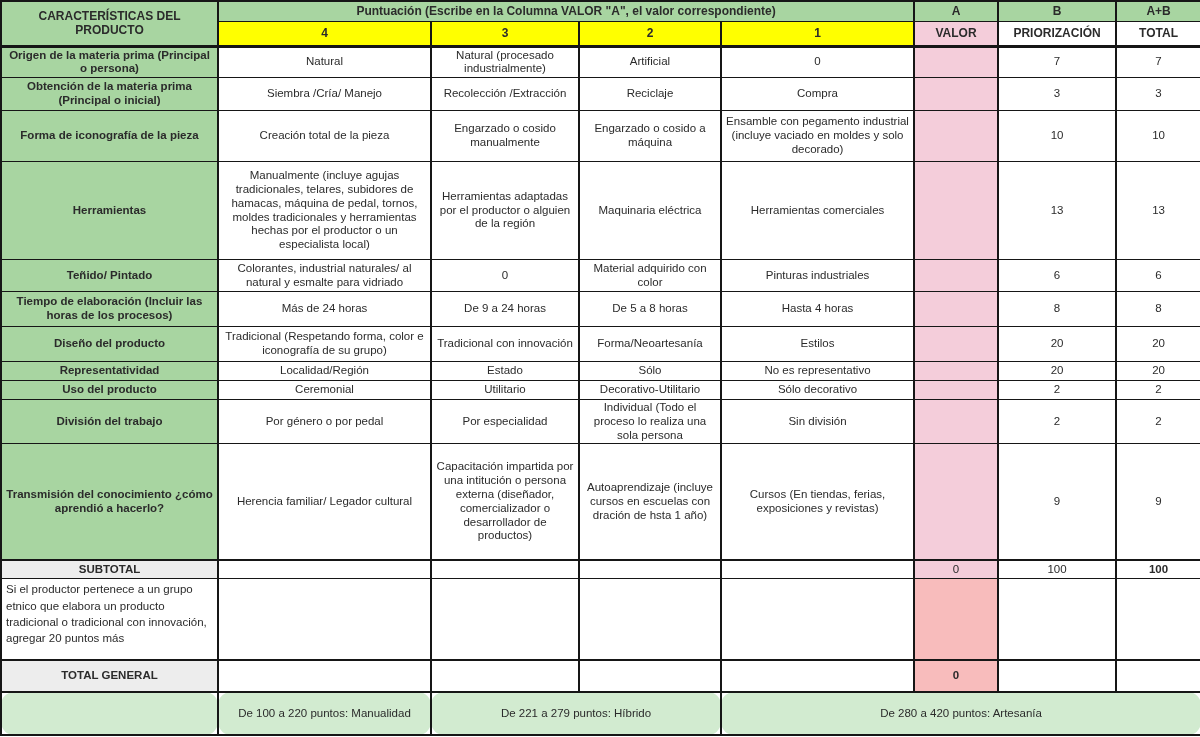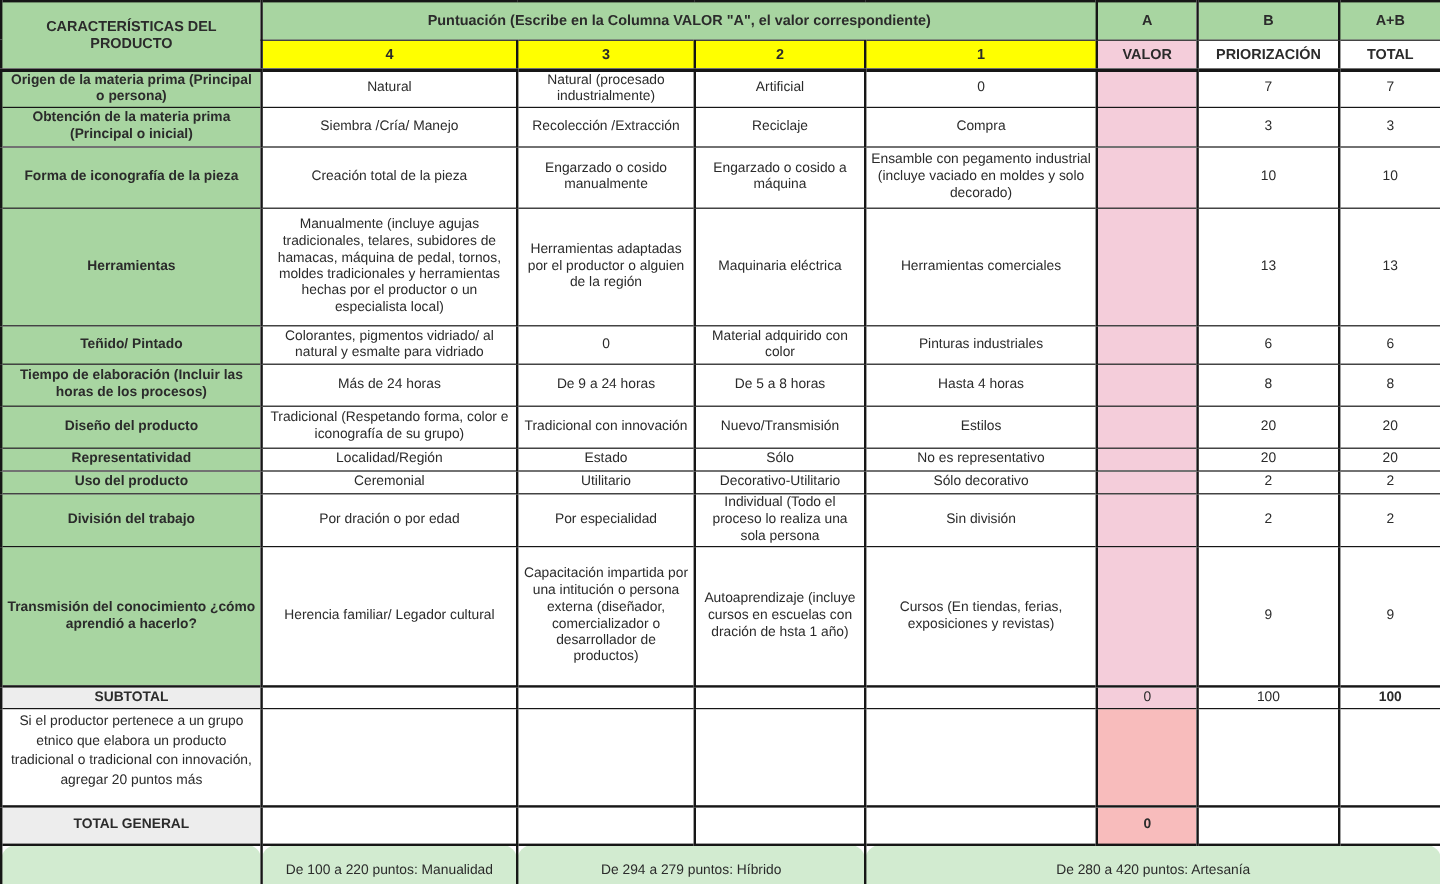--- a/index.html
+++ b/index.html
@@ -13,42 +13,42 @@
   .lightgreen{background:#d2ebd0;border-radius:13px;}
   .yellow{background:#ffff00;}
   .pink{background:#f4cdda;}
   .salmon{background:#f8bcbc;}
   .gray{background:#ededed;}
   .bold{font-weight:bold;}
   .hdr1 td{font-size:12px;font-weight:bold;}
   .score-hd{font-size:14.5px;font-weight:bold;}
   .hdr2 td{font-weight:bold;font-size:12px;}
   .label{font-weight:bold;}
-  .note-cell{text-align:center;vertical-align:top;font-weight:normal;line-height:1.4;padding:2px 4px;}
+  .note-cell{text-align:left;vertical-align:top;font-weight:normal;line-height:1.4;padding:2px 4px;}
   .thick td{border-top-width:3px;}
   .thick2 td{border-top-width:2px;text-align:center;}
   .bstrip{height:6px;background:#fff;}
 </style>
 </head>
 <body>
 
 <table>
   <colgroup>
     <col style="width:217px">
       <col style="width:213px">
       <col style="width:148px">
       <col style="width:142px">
     <col style="width:193px">
       <col style="width:84px">
       <col style="width:118px">
       <col style="width:85px">
   </colgroup>
 
   <tbody>
-      <tr class="hdr1" style="height:32px">
+      <tr class="hdr1" style="height:20px">
     <td rowspan="2" class="green">CARACTERÍSTICAS DEL PRODUCTO</td>
     <td colspan="4" class="green">Puntuación (Escribe en la Columna VALOR "A", el valor correspondiente)</td>
     <td class="green">A</td>
     <td class="green">B</td>
     <td class="green">A+B</td>
   </tr>
   <tr class="hdr2" style="height:25px">
     <td class="yellow score-hd">4</td>
     <td class="yellow score-hd">3</td>
     <td class="yellow score-hd">2</td>
@@ -93,21 +93,21 @@
     <td>Manualmente (incluye agujas tradicionales, telares, subidores de hamacas, máquina de pedal, tornos, moldes tradicionales y herramientas hechas por el productor o un especialista local)</td>
     <td>Herramientas adaptadas por el productor o alguien de la región</td>
     <td>Maquinaria eléctrica</td>
     <td>Herramientas comerciales</td>
     <td class="pink"></td>
     <td>13</td>
     <td>13</td>
   </tr>
   <tr style="height:32px">
     <td class="green label">Teñido/ Pintado</td>
-    <td>Colorantes, pigmentos vidriado/ al natural y esmalte para vidriado</td>
+    <td>Colorantes, industrial naturales/ al natural y esmalte para vidriado</td>
     <td>0</td>
     <td>Material adquirido con color</td>
     <td>Pinturas industriales</td>
     <td class="pink"></td>
     <td>6</td>
     <td>6</td>
   </tr>
   <tr style="height:35px">
     <td class="green label">Tiempo de elaboración (Incluir las horas de los procesos)</td>
     <td>Más de 24 horas</td>
@@ -115,21 +115,21 @@
     <td>De 5 a 8 horas</td>
     <td>Hasta 4 horas</td>
     <td class="pink"></td>
     <td>8</td>
     <td>8</td>
   </tr>
   <tr style="height:35px">
     <td class="green label">Diseño del producto</td>
     <td>Tradicional (Respetando forma, color e iconografía de su grupo)</td>
     <td>Tradicional con innovación</td>
-    <td>Nuevo/Transmisión</td>
+    <td>Forma/Neoartesanía</td>
     <td>Estilos</td>
     <td class="pink"></td>
     <td>20</td>
     <td>20</td>
   </tr>
   <tr style="height:19px">
     <td class="green label">Representatividad</td>
     <td>Localidad/Región</td>
     <td>Estado</td>
     <td>Sólo</td>
@@ -143,21 +143,21 @@
     <td>Ceremonial</td>
     <td>Utilitario</td>
     <td>Decorativo-Utilitario</td>
     <td>Sólo decorativo</td>
     <td class="pink"></td>
     <td>2</td>
     <td>2</td>
   </tr>
   <tr style="height:43px">
     <td class="green label">División del trabajo</td>
-    <td>Por dración o por edad</td>
+    <td>Por género o por pedal</td>
     <td>Por especialidad</td>
     <td>Individual (Todo el proceso lo realiza una sola persona</td>
     <td>Sin división</td>
     <td class="pink"></td>
     <td>2</td>
     <td>2</td>
   </tr>
   <tr style="height:116px">
     <td class="green label">Transmisión del conocimiento ¿cómo aprendió a hacerlo?</td>
     <td>Herencia familiar/ Legador cultural</td>
@@ -198,18 +198,18 @@
     <td></td>
     <td></td>
     <td class="salmon bold">0</td>
     <td></td>
     <td></td>
   </tr>
 
   <tr class="thick2" style="height:43px">
     <td class="lightgreen"></td>
     <td class="lightgreen">De 100 a 220 puntos: Manualidad</td>
-    <td colspan="2" class="lightgreen">De 294 a 279 puntos: Híbrido</td>
+    <td colspan="2" class="lightgreen">De 221 a 279 puntos: Híbrido</td>
     <td colspan="4" class="lightgreen">De 280 a 420 puntos: Artesanía</td>
   </tr>
 </tbody>
   </table>
 <div class="bstrip"></div>
 
 </body></html>

